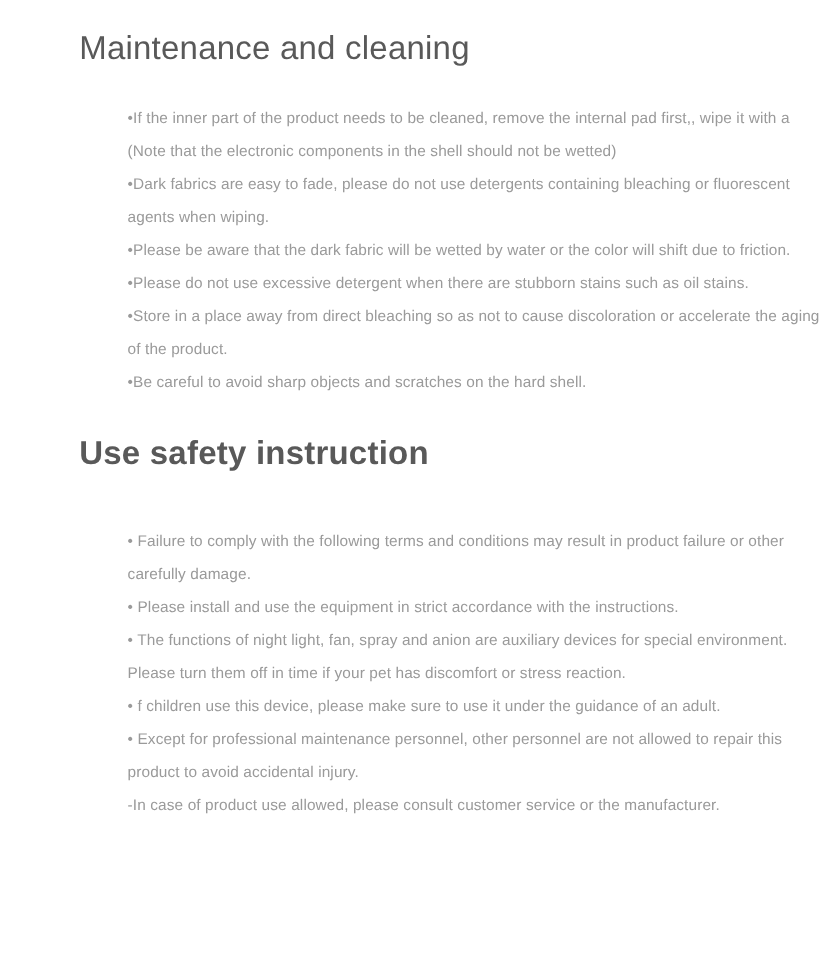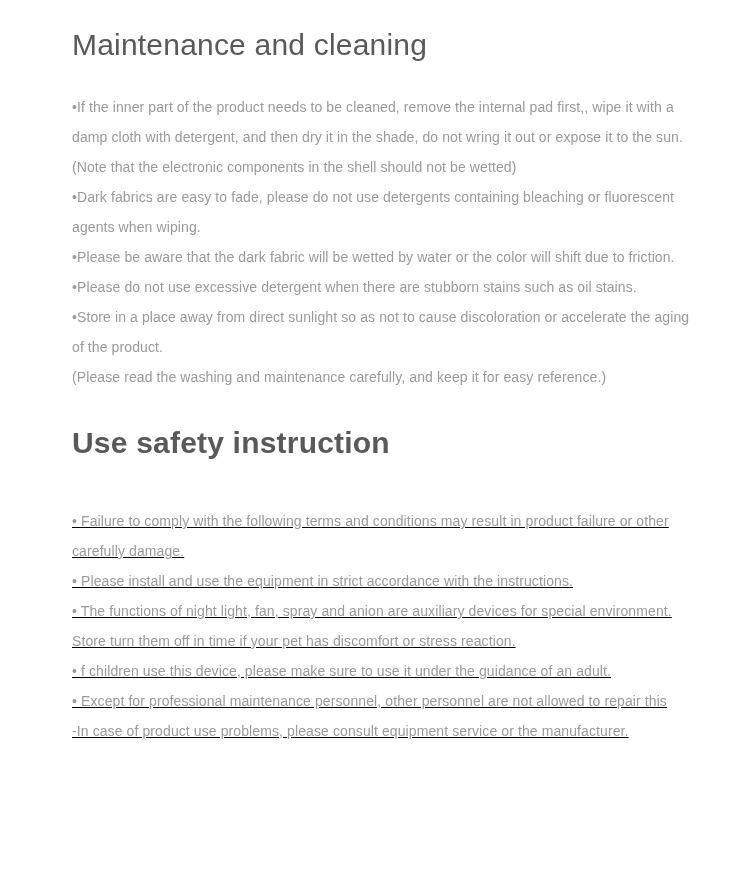--- a/index.html
+++ b/index.html
@@ -18,68 +18,68 @@
   .section-title {
     margin: 0;
     font-size: 30px;
     font-weight: 400;
     line-height: 35px;
     letter-spacing: 0.2px;
     color: var(--color-heading, #595959);
   }
   .section-body {
     margin-top: 30px;
+    margin-left: 44px;
   }
   .section--safety .section-title {
     margin-top: 33px;
     font-weight: bold;
   }
   .section--safety .section-body {
     margin-top: 46px;
-    text-decoration: underline;
   }
   .line {
     margin: 0;
     font-size: 14px;
     line-height: 30px;
     letter-spacing: 0.1px;
     color: var(--color-body_text, #9a9a9a);
     white-space: nowrap;
   }
 </style>
 </head>
 <body>
 
 <main class="page">
   <div class="content">
 
     <section class="section section--maintenance">
       <h1 class="section-title">Maintenance and cleaning</h1>
       <div class="section-body">
         <p class="line">•If the inner part of the product needs to be cleaned, remove the internal pad first,, wipe it with a</p>
-        <p class="line">damp cloth with detergent, and then dry it in the shade, do not wring it out or expose it to the sun.</p>
         <p class="line">(Note that the electronic components in the shell should not be wetted)</p>
         <p class="line">•Dark fabrics are easy to fade, please do not use detergents containing bleaching or fluorescent</p>
         <p class="line">agents when wiping.</p>
         <p class="line">•Please be aware that the dark fabric will be wetted by water or the color will shift due to friction.</p>
         <p class="line">•Please do not use excessive detergent when there are stubborn stains such as oil stains.</p>
-        <p class="line">•Store in a place away from direct sunlight so as not to cause discoloration or accelerate the aging</p>
+        <p class="line">•Store in a place away from direct bleaching so as not to cause discoloration or accelerate the aging</p>
         <p class="line">of the product.</p>
-        <p class="line">(Please read the washing and maintenance carefully, and keep it for easy reference.)</p>
+        <p class="line">•Be careful to avoid sharp objects and scratches on the hard shell.</p>
       </div>
     </section>
 
     <section class="section section--safety">
       <h1 class="section-title">Use safety instruction</h1>
       <div class="section-body">
         <p class="line">• Failure to comply with the following terms and conditions may result in product failure or other</p>
         <p class="line">carefully damage.</p>
         <p class="line">• Please install and use the equipment in strict accordance with the instructions.</p>
         <p class="line">• The functions of night light, fan, spray and anion are auxiliary devices for special environment.</p>
-        <p class="line">Store turn them off in time if your pet has discomfort or stress reaction.</p>
+        <p class="line">Please turn them off in time if your pet has discomfort or stress reaction.</p>
         <p class="line">• f children use this device, please make sure to use it under the guidance of an adult.</p>
         <p class="line">• Except for professional maintenance personnel, other personnel are not allowed to repair this</p>
-        <p class="line">-In case of product use problems, please consult equipment service or the manufacturer.</p>
+        <p class="line">product to avoid accidental injury.</p>
+        <p class="line">-In case of product use allowed, please consult customer service or the manufacturer.</p>
       </div>
     </section>
 
   </div>
 </main>
 
 </body></html>

